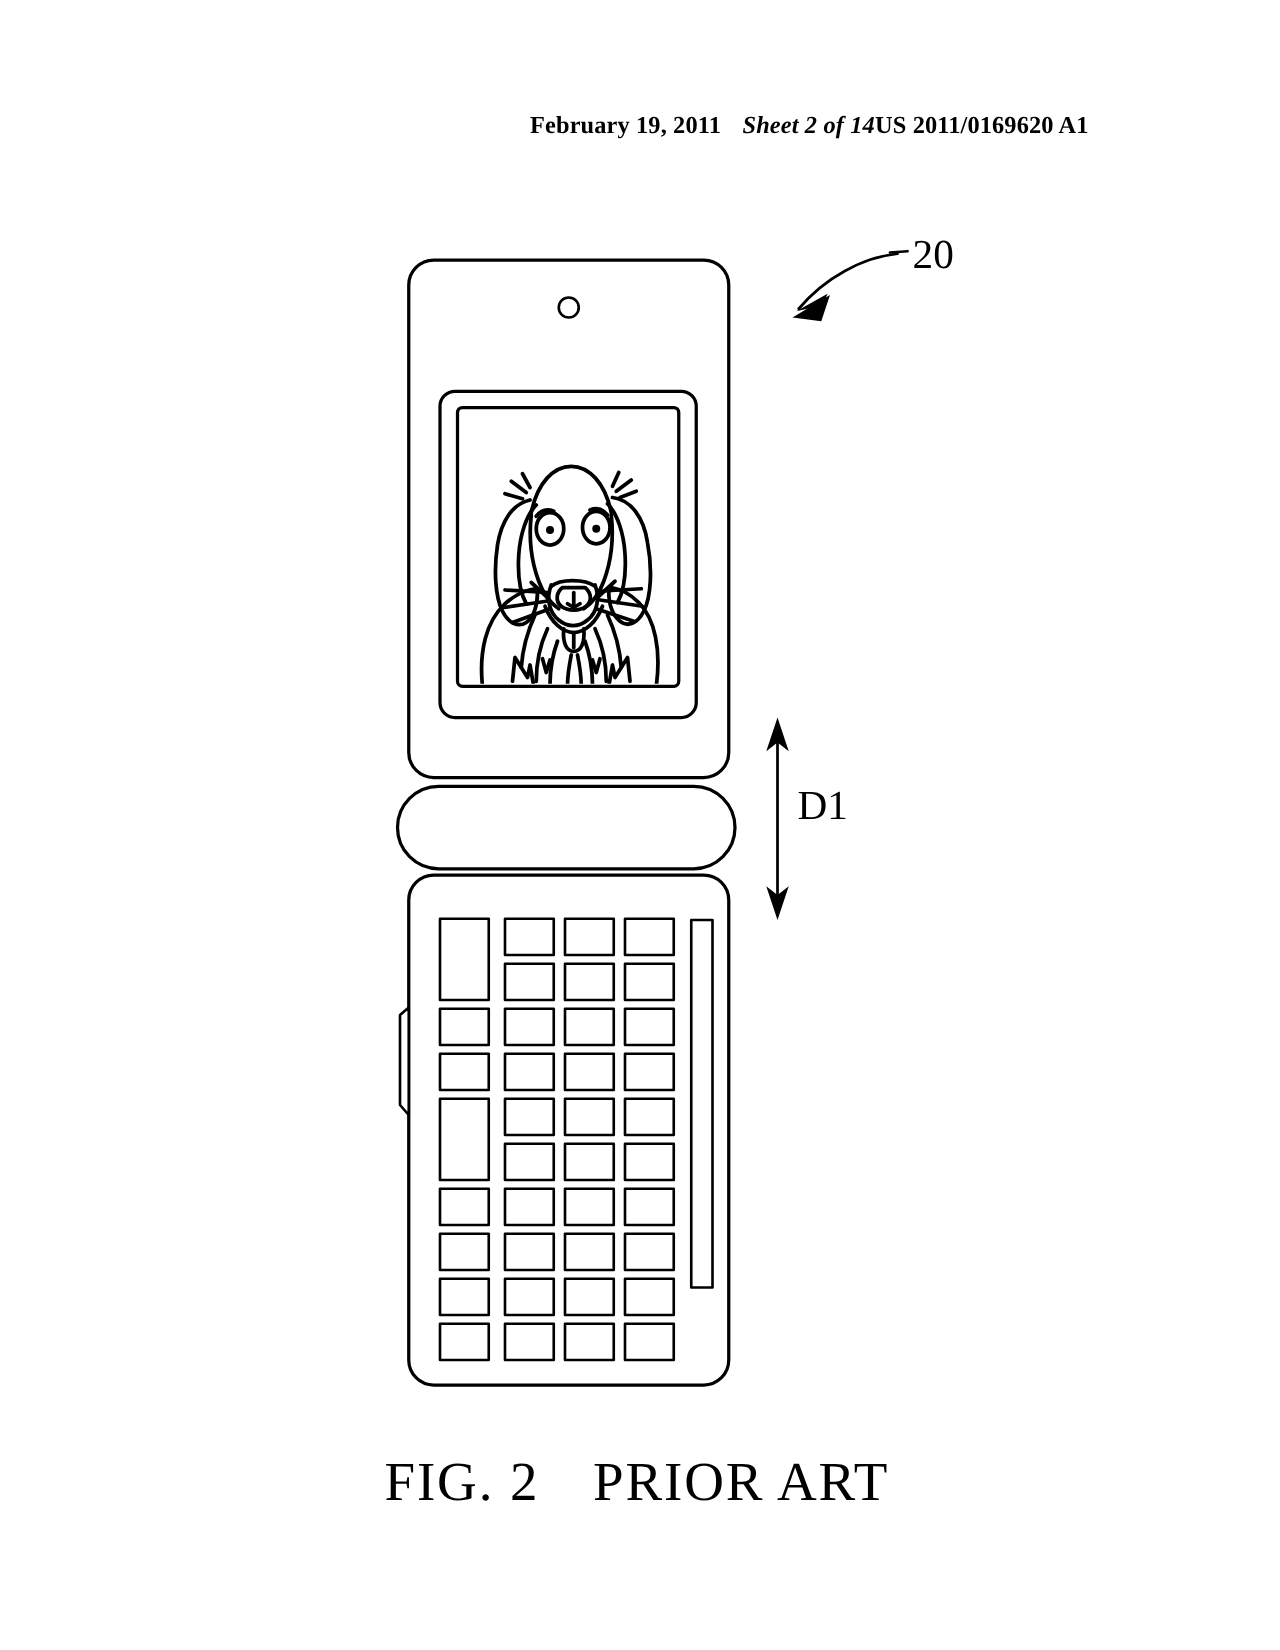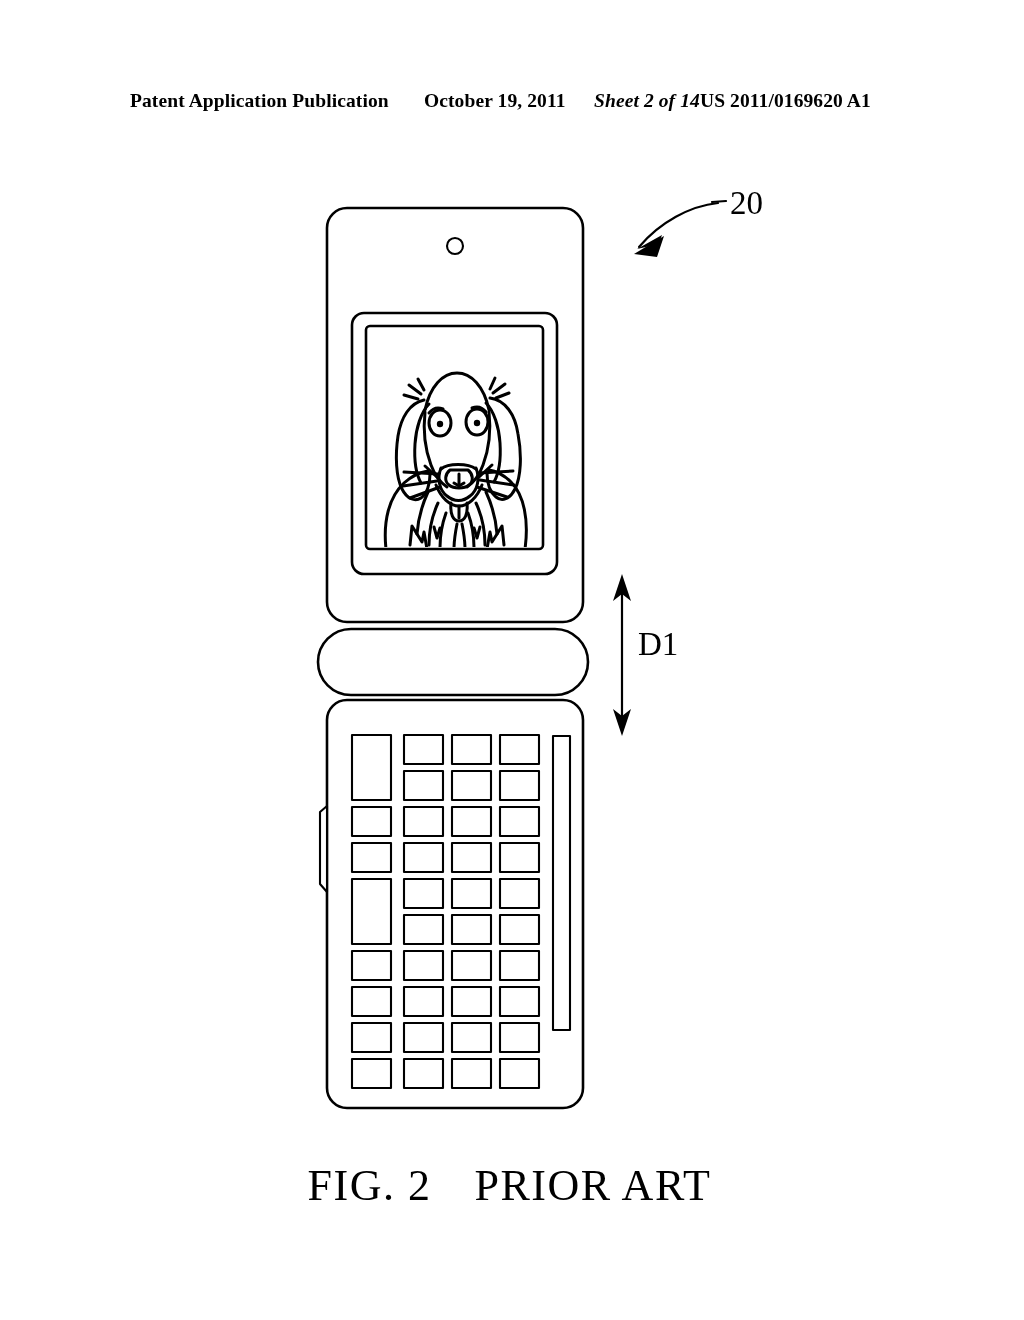--- a/index.html
+++ b/index.html
@@ -115,22 +115,21 @@
   .label-text {
     font-family: "Liberation Serif", serif;
     font-size: 33px;
     fill: #000000;
   }
 </style>
 </head>
 <body>
 
 <div class="page-header">
-  <span class="hdr-pub">Patent Application Publication</span>
-  <span class="hdr-date">October 19, 2011</span>
+  <span class="hdr-date">February 19, 2011</span>
   <span class="hdr-sheet">Sheet 2 of 14</span>
   <span class="hdr-docnum">US 2011/0169620 A1</span>
 </div>
 
 <div class="drawing">
 <svg width="1024" height="1320" viewBox="0 0 1024 1320" xmlns="http://www.w3.org/2000/svg">
 
   <g>
     <path class="leader" d="M 718 203 C 690 206 660 222 639 247"></path>
     <polygon class="arrowfill" points="637,249 662,235 655,253 659,244"></polygon>

